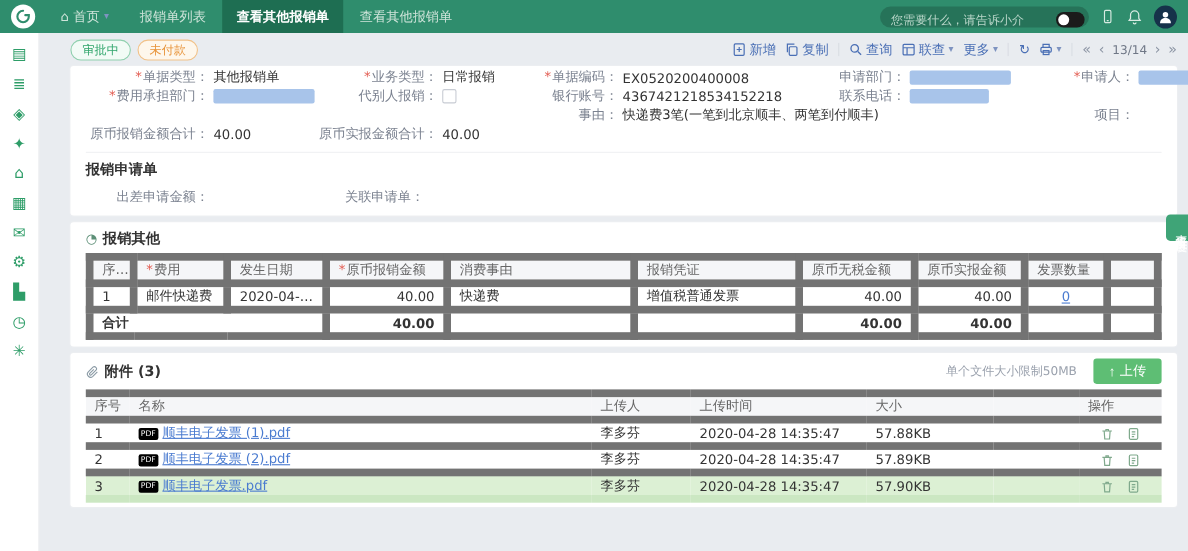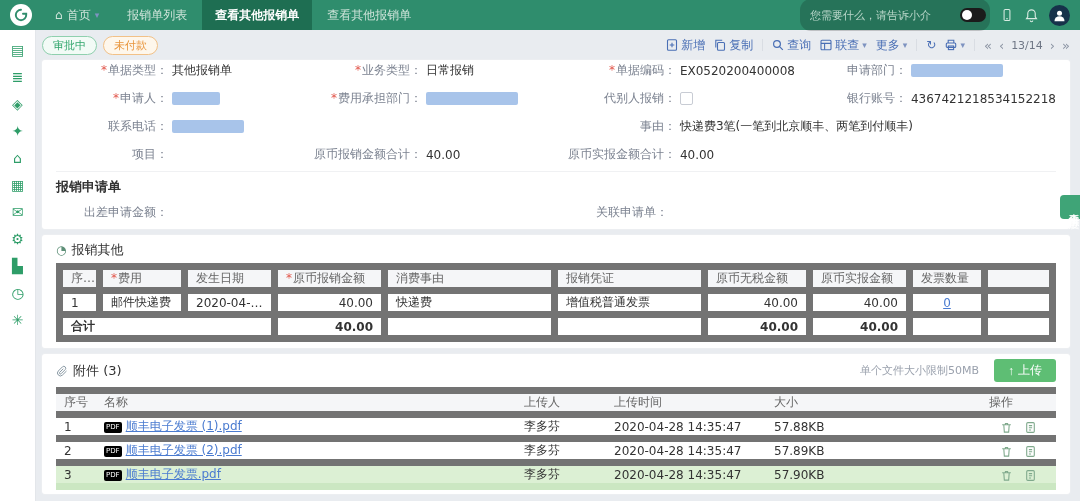--- a/index.html
+++ b/index.html
@@ -5,56 +5,56 @@
   *{margin:0;padding:0;box-sizing:border-box}
   html,body{width:1080px;height:501px;overflow:hidden}
   body{font-family:"DejaVu Sans","Liberation Sans",sans-serif;font-size:12px;color:#333;background:#e9ecf0;position:relative}
 
   
   .topbar{height:30px;background:#2f8d6d;display:flex;align-items:center;padding:0 10px;gap:2px;color:#cfe4da}
   .logo{width:22px;height:22px;border-radius:50%;background:#fff;display:flex;align-items:center;justify-content:center;margin-right:8px;flex-shrink:0}
   .nav-item{height:30px;display:flex;align-items:center;gap:4px;padding:0 13px;font-size:12px;color:#cfe4da;cursor:pointer;white-space:nowrap}
   .nav-item.active{background:#1e6e52;color:#fff;font-weight:bold}
   .tb-right{margin-left:auto;display:flex;align-items:center;gap:10px}
-  .search{display:flex;align-items:center;background:rgba(0,0,0,.18);border-radius:11px;height:32px;padding:0 4px 0 10px;width:190px}
+  .search{display:flex;align-items:flex-end;background:rgba(0,0,0,.18);border-radius:11px;height:19px;padding:0 4px 0 10px;width:190px}
   .search input{background:transparent;border:0;outline:0;color:#d9ece3;font-size:11px;flex:1;min-width:0}
   .search input::placeholder{color:#b9d6c9}
   .mini-toggle{width:26px;height:14px;background:#1b1b1b;border-radius:7px;position:relative;flex-shrink:0;cursor:pointer}
   .mini-toggle::after{content:"";position:absolute;left:2px;top:2px;width:10px;height:10px;border-radius:50%;background:#fff}
   .tb-ic{display:flex;align-items:center;cursor:pointer}
   .avatar{width:21px;height:21px;border-radius:50%;background:#16324a;display:flex;align-items:center;justify-content:center;overflow:hidden;cursor:pointer}
 
   
   .sidebar{position:absolute;left:0;top:30px;bottom:0;width:36px;background:#fff;border-right:1px solid #e3e6ea;display:flex;flex-direction:column;align-items:center;padding-top:13px;gap:13px;z-index:2}
   .side-ic{color:#2e9d68;font-size:14px;line-height:1;cursor:pointer}
 
   
-  .main{position:absolute;left:36px;top:30px;right:0;bottom:0;padding:4px 10px 0 6px;overflow:hidden}
+  .main{position:absolute;left:36px;top:30px;right:0;bottom:0;padding:4px 10px 0 28px;overflow:hidden}
   .toolbar{display:flex;align-items:center;height:22px;margin-bottom:4px}
   .badge{border:1px solid;border-radius:10px;padding:1px 10px;font-size:11px;margin-right:6px;background:#fff}
   .badge.green{color:#2fa56b;border-color:#8fd0ae;background:#f2fbf6}
   .badge.orange{color:#e8953c;border-color:#f2c187;background:#fef7ec}
   .actions{margin-left:auto;display:flex;align-items:center;gap:9px;color:#4a6fb5;font-size:12px}
   .action{display:flex;align-items:center;gap:3px;cursor:pointer;white-space:nowrap}
   .aic{width:12px;height:12px}
   .caret{font-size:9px;color:#7e93c0}
   .vsep{border-left:1px solid #d9dde3;height:12px}
   .pag{display:flex;align-items:center;gap:7px;color:#8b94a3}
   .pg{cursor:pointer;font-size:13px;line-height:1}
   .pgtext{font-size:11px;color:#6f7786}
 
   
   .card{background:#fff;border-radius:3px;margin-bottom:6px;padding:0 14px;box-shadow:0 0 0 1px #eceef1}
   .section-title{font-size:13px;font-weight:bold;color:#333;padding:6px 0 6px}
   .subdivider{border-top:1px solid #f0f1f3}
   .section-head{display:flex;align-items:center;gap:5px;padding:6px 0 4px}
   .sec-ic{color:#5d8f77;font-size:12px}
-  .section-title-inline{font-size:13px;font-weight:normal;color:#333}
-
-  .fgrid{display:grid;grid-template-columns:1fr 1fr;row-gap:11px;padding:2px 0 8px}
+  .section-title-inline{font-size:13px;font-weight:bold;color:#333}
+
+  .fgrid{display:grid;grid-template-columns:1fr 1fr 1fr 1fr 1fr;row-gap:0;padding:2px 0 8px}
   .field{display:flex;align-items:center;font-size:12px;min-height:14px}
   .flabel{width:112px;text-align:right;color:#7b8290;flex-shrink:0}
   .flabel::after{content:"："}
   .req{color:#e2574c;margin-right:1px}
   .fvalue{color:#333;margin-left:4px;white-space:nowrap}
   .span2{grid-column:3 / span 2}
   .masked{height:13px;background:#a8c4ea;border-radius:2px;margin-left:4px;display:inline-block}
   .w92{width:92px}.w48{width:48px}.w72{width:72px}
   .checkbox{width:13px;height:13px;border:1px solid #c8ccd4;border-radius:2px;background:#fff;margin-left:4px;cursor:pointer}
 

